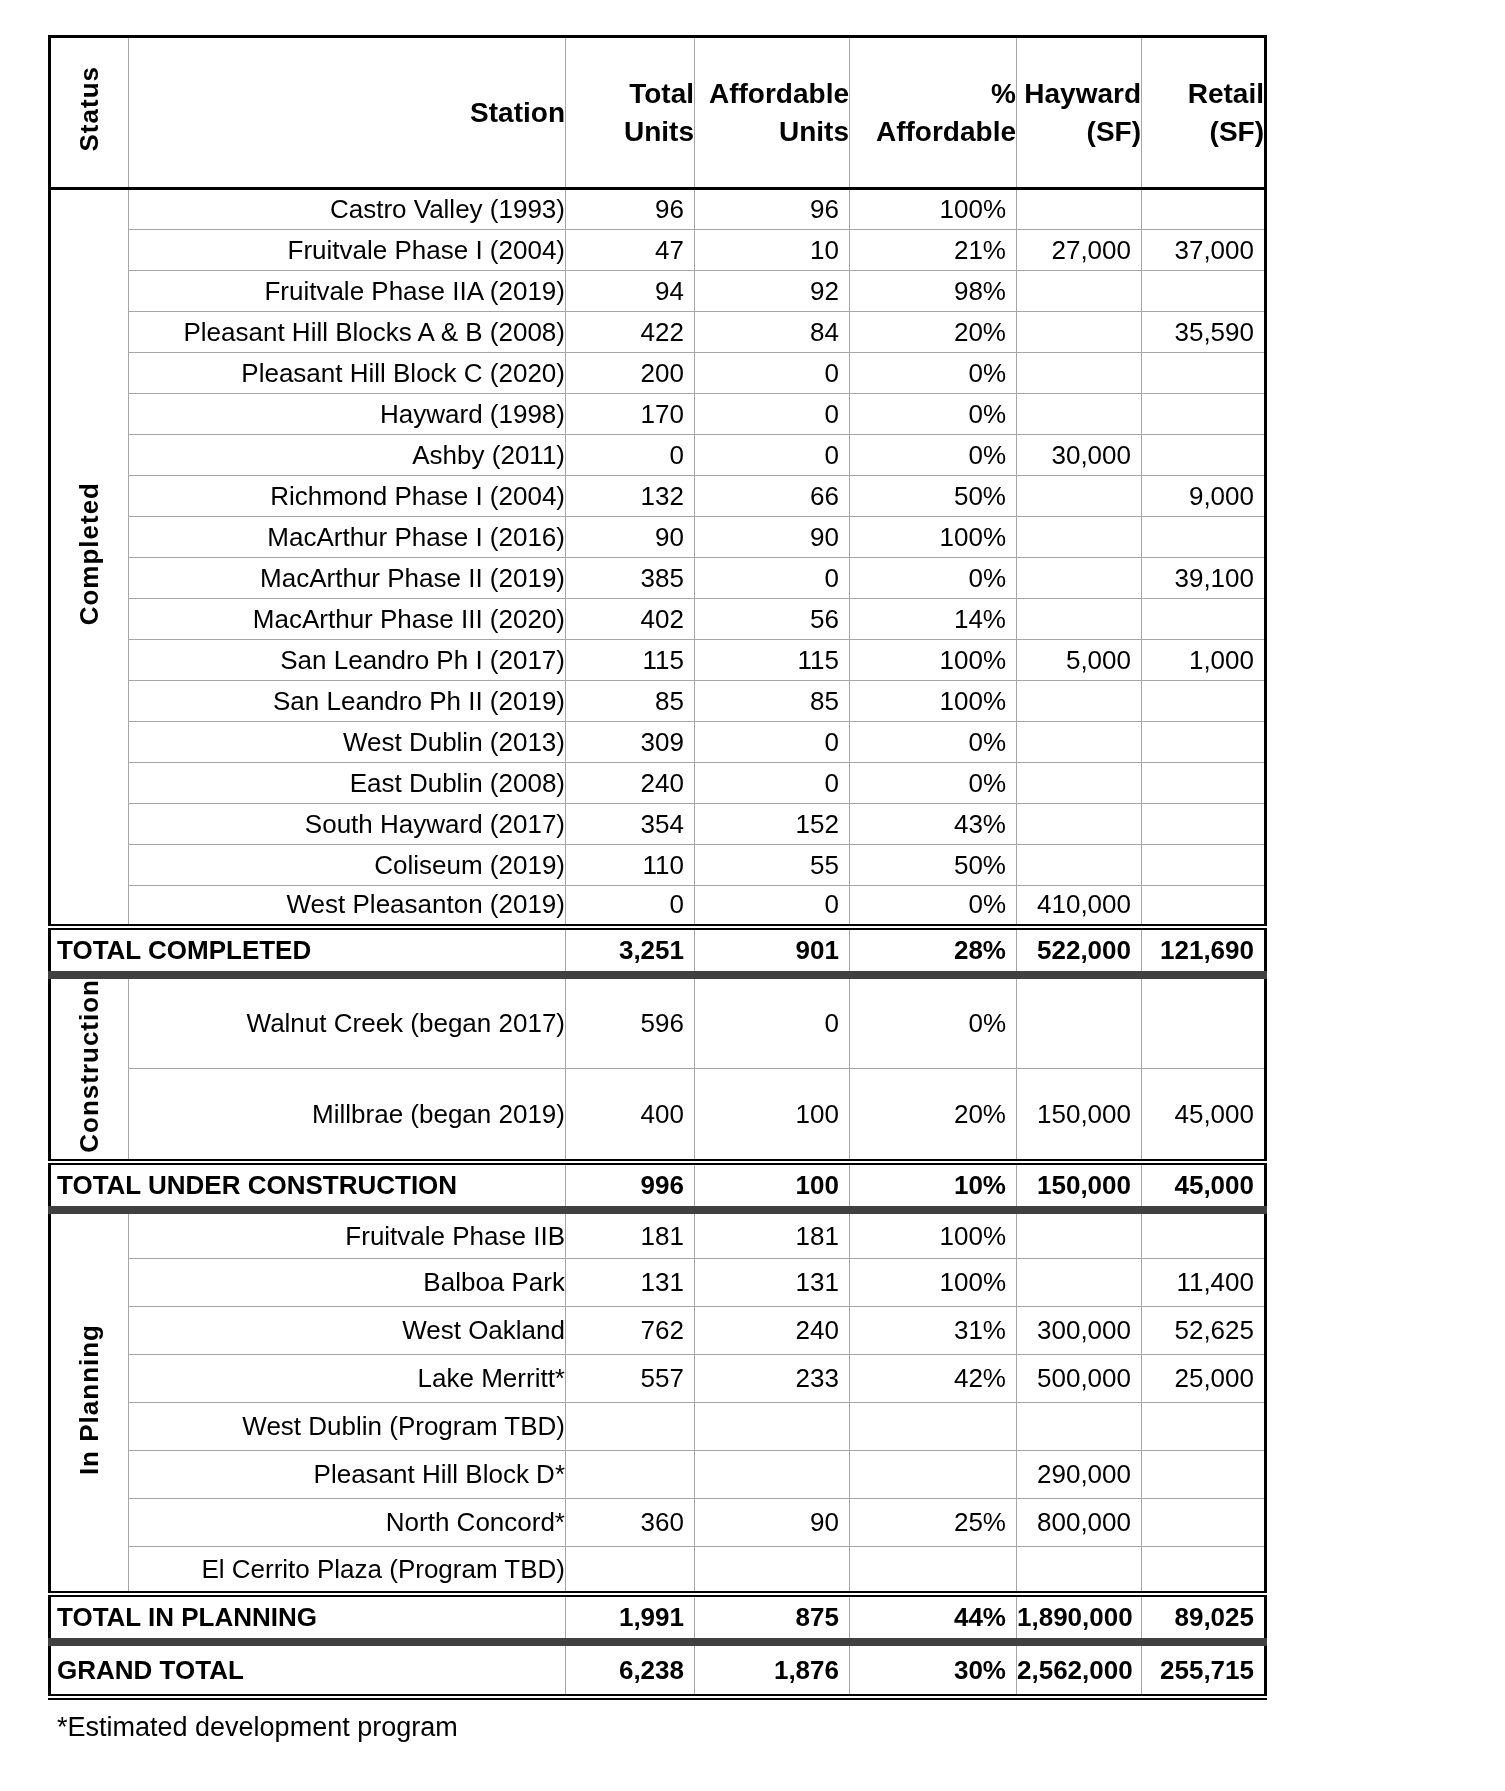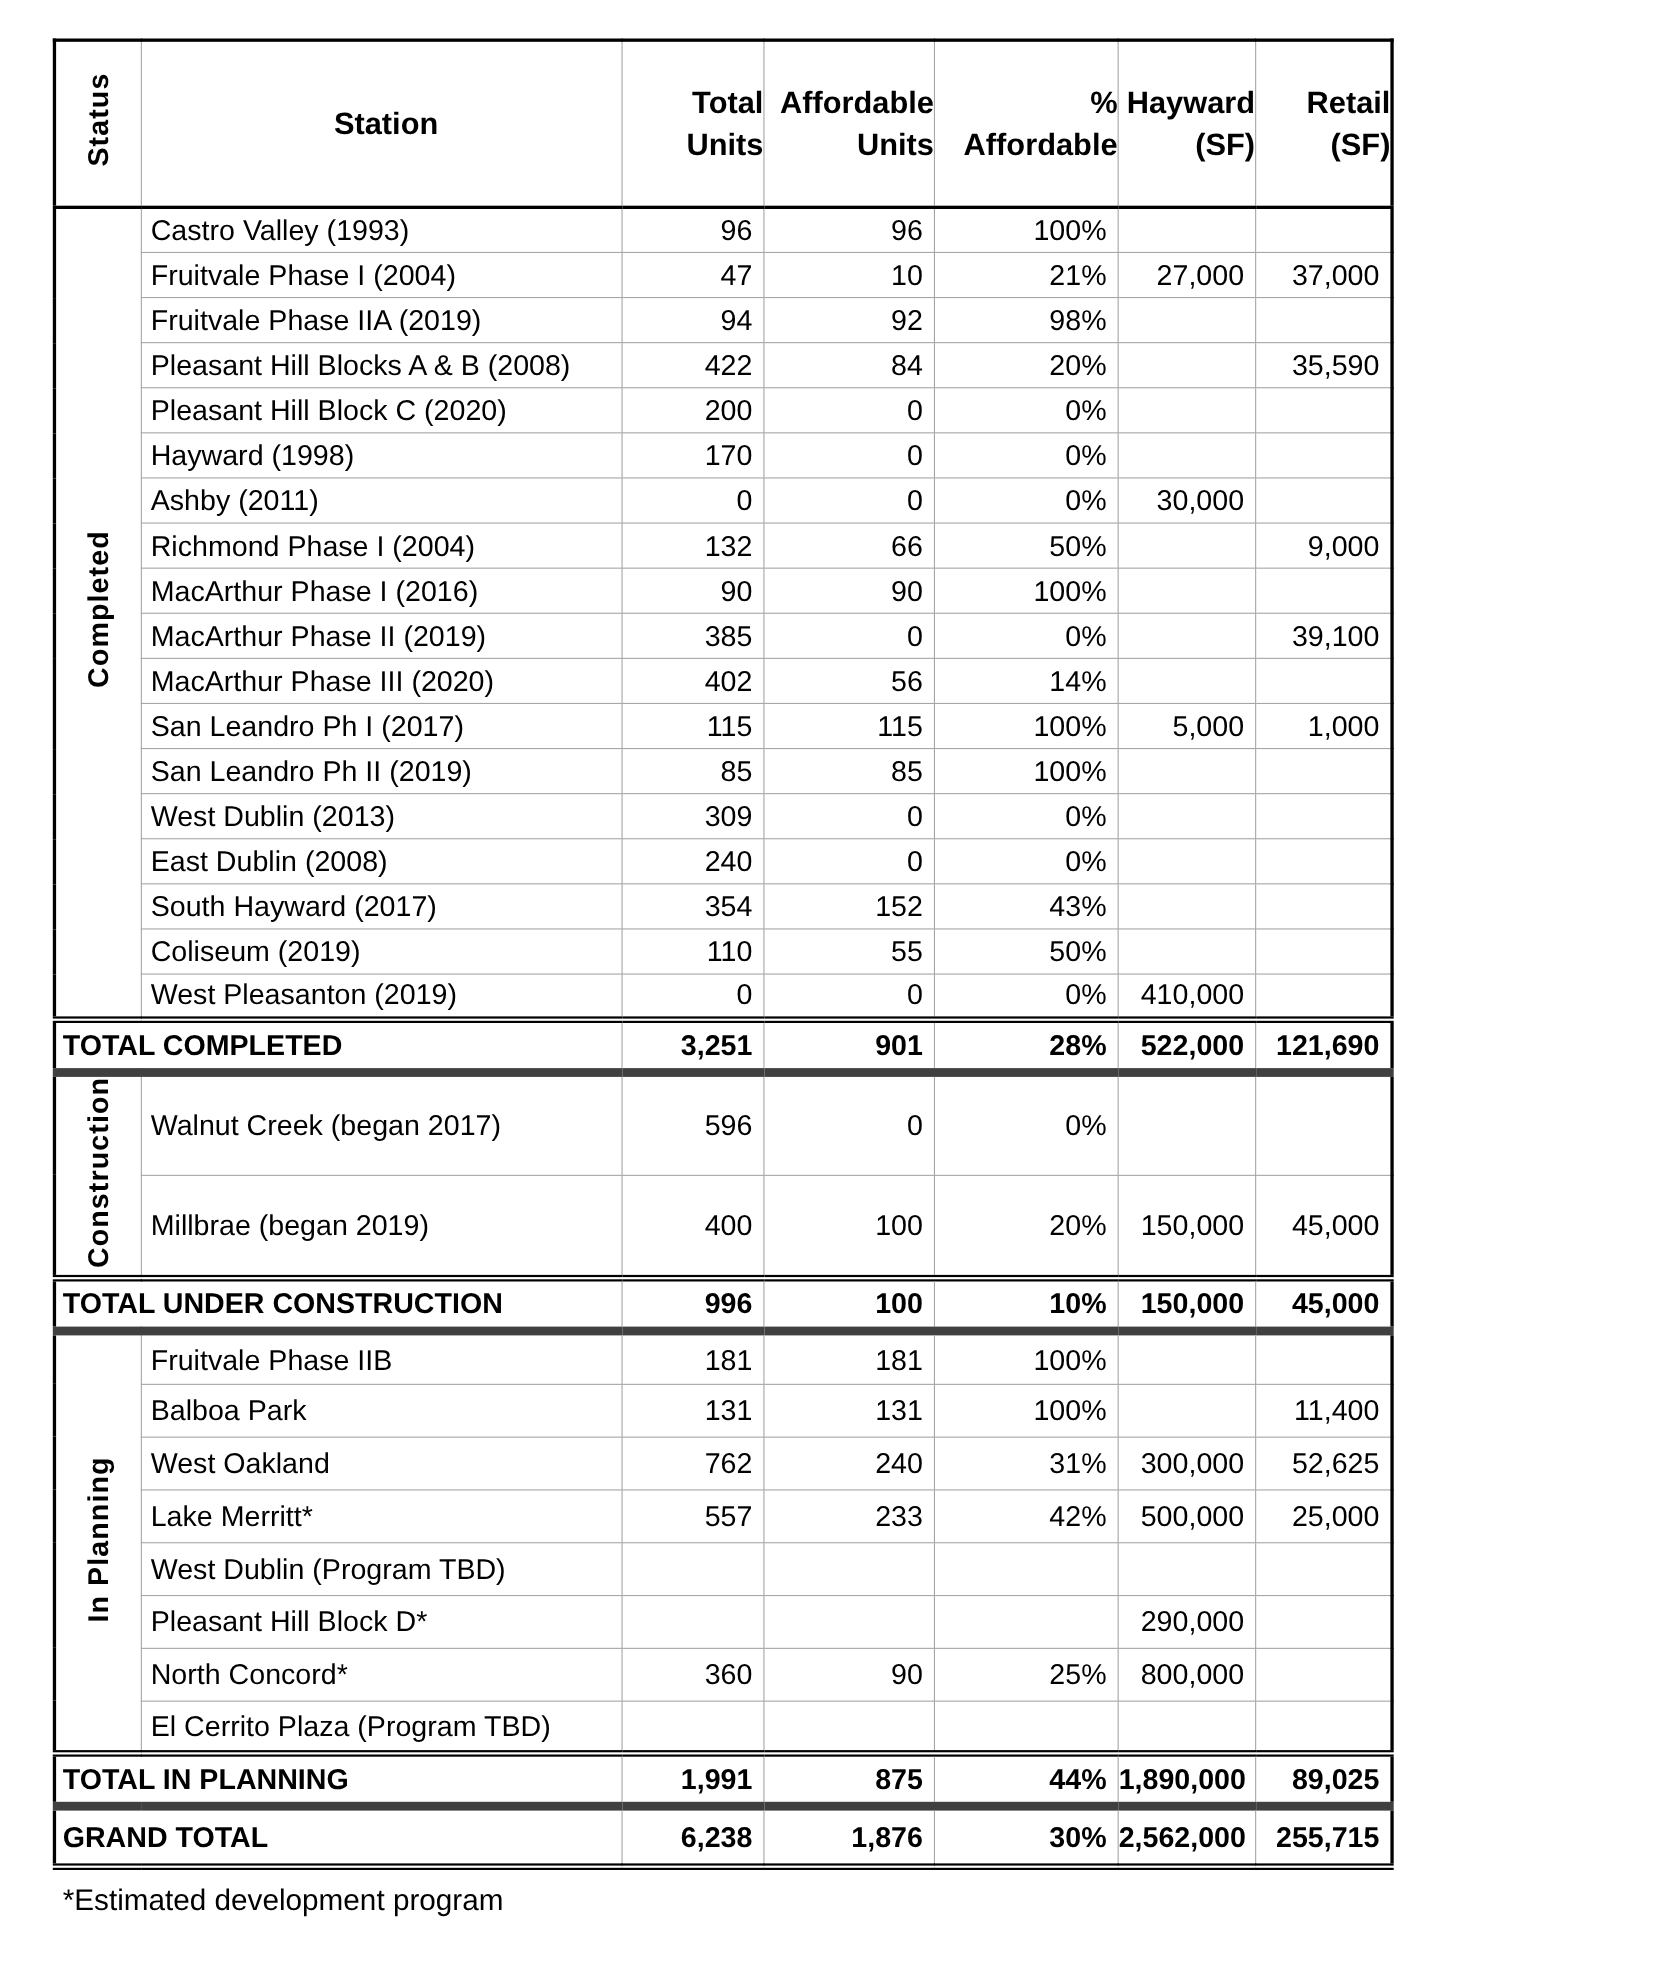--- a/index.html
+++ b/index.html
@@ -36,40 +36,40 @@
     font-size: 26px;
     overflow: hidden;
   }
   thead th {
     height: 152px;
     border-bottom: 3px solid #000;
     font-weight: bold;
     font-size: 28px;
   }
   th.station-h {
-    text-align: center;
+    text-align: right;
     padding-left: 8px;
   }
   th.num-h {
     text-align: right;
     white-space: pre-line;
     line-height: 1.35;
   }
   .vert {
     display: inline-block;
     writing-mode: vertical-rl;
     transform: rotate(180deg);
     font-weight: bold;
     font-size: 26px;
     letter-spacing: 1px;
     white-space: nowrap;
   }
   td.status-cell { text-align: center; }
   td.station {
-    text-align: left;
+    text-align: right;
     padding-left: 8px;
     border-radius: 20px;
   }
   td.num {
     text-align: right;
     padding-right: 10px;
   }
   tr.sec0 td { height: 41px; }
   tr.sec1 td { height: 85px; }
   tr.sec2 td { height: 48px; }

